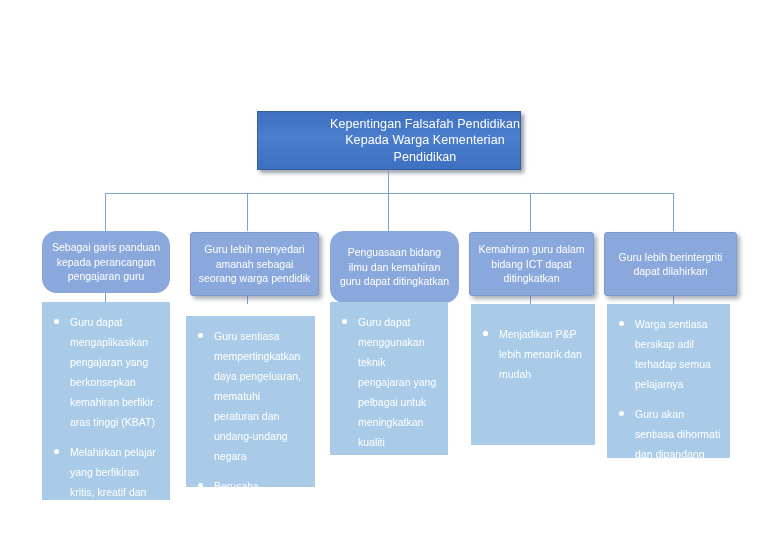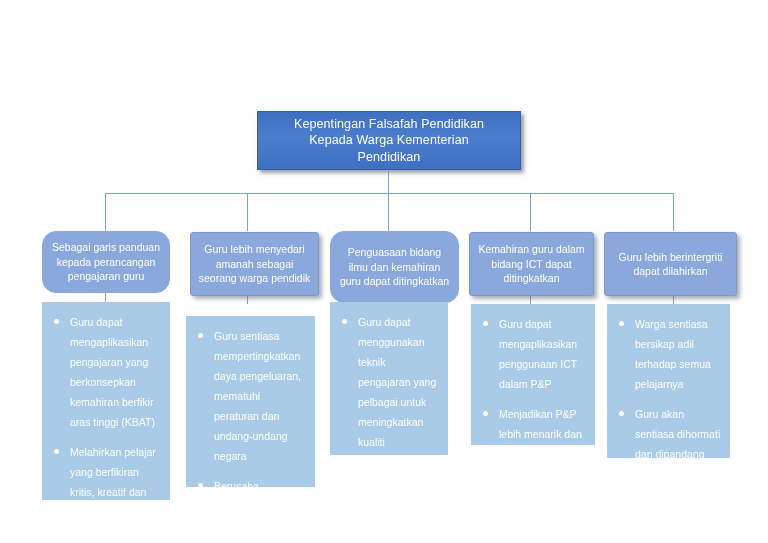--- a/index.html
+++ b/index.html
@@ -29,21 +29,21 @@
     position: absolute;
     left: 257px;
     top: 111px;
     width: 264px;
     height: 59px;
     background: linear-gradient(180deg, #3f6fc0 0%, #4b7ecd 45%, #3e6fc1 100%);
     border: 1px solid #35609f;
     box-shadow: 3px 3px 4px rgba(70, 80, 95, 0.55);
     display: flex;
     align-items: center;
-    justify-content: center;
+    justify-content: flex-end;
     box-sizing: border-box;
   }
   .root-box .root-text {
     color: #ffffff;
     font-size: 12.5px;
     line-height: 16.5px;
     text-align: center;
     white-space: pre-line;
     letter-spacing: 0.1px;
   }
@@ -193,21 +193,20 @@
 
   <div class="head-box raised" style="left:469px; top:232px; width:125px; height:64px;">
     <div class="head-text">Kemahiran guru dalam
 bidang ICT dapat
 ditingkatkan</div>
   </div>
   <div class="bullet-box" style="left:471px; top:304px; width:124px; height:141px;">
     <ul class="bullet-list">
       <li class="bullet-item">
         <span class="bullet-dot"></span>
-        <span>Guru dapat mengaplikasikan penggunaan ICT dalam P&amp;P</span>
       </li>
       <li class="bullet-item">
         <span class="bullet-dot"></span>
         <span>Menjadikan P&amp;P lebih menarik dan mudah</span>
       </li>
     </ul>
   </div>
 
   <div class="head-box raised" style="left:604px; top:232px; width:133px; height:64px;">
     <div class="head-text">Guru lebih berintergriti

